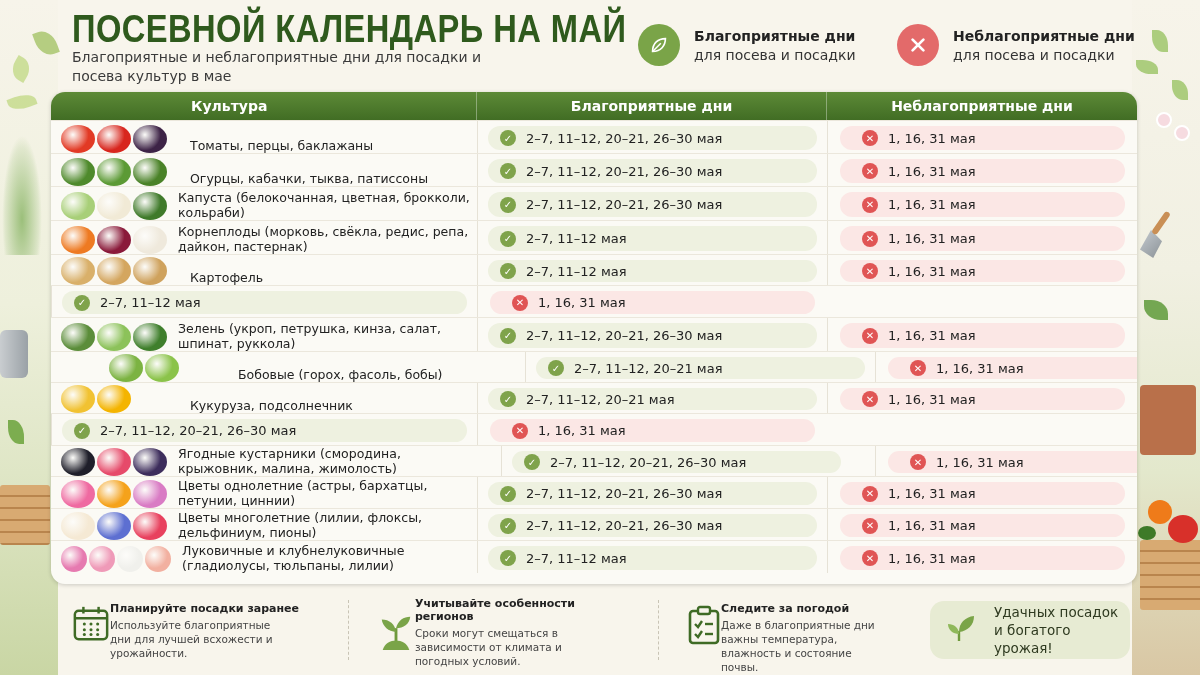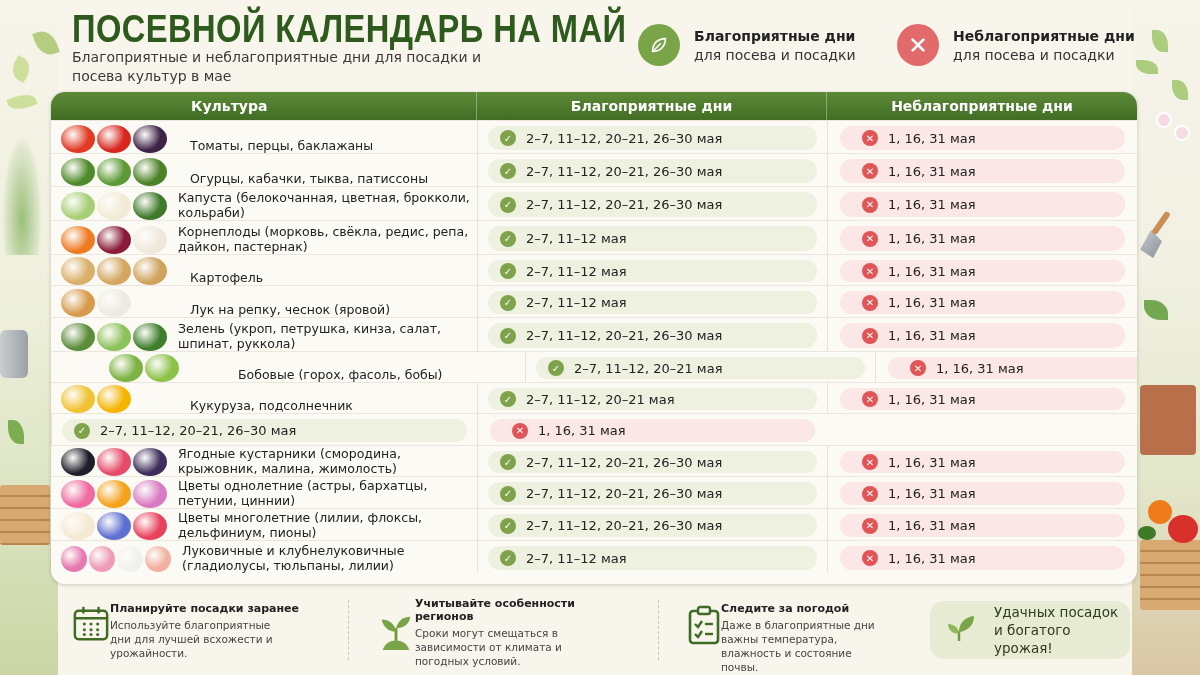--- a/index.html
+++ b/index.html
@@ -252,27 +252,20 @@
           </div>
         </div>
         <div class="cell bad">
           <div class="pill r">
             <span class="ico-x">✕</span>
             <span>1, 16, 31 мая</span>
           </div>
         </div>
       </div>
       <div class="row" style="height: 32px;">
-        <div class="cell crop">
-          <div class="imgs">
-            <span style="width:34px;height:28px;background:radial-gradient(circle at 35% 35%, rgba(255,255,255,.45), #d79a4a 55%);"></span>
-            <span style="width:34px;height:28px;background:radial-gradient(circle at 35% 35%, rgba(255,255,255,.45), #eeeae2 55%);"></span>
-          </div>
-          <div class="crop-name">Лук на репку, чеснок (яровой)</div>
-        </div>
         <div class="cell good">
           <div class="pill g">
             <span class="ico-ok">✓</span>
             <span>2–7, 11–12 мая</span>
           </div>
         </div>
         <div class="cell bad">
           <div class="pill r">
             <span class="ico-x">✕</span>
             <span>1, 16, 31 мая</span>
@@ -350,21 +343,21 @@
             <span>2–7, 11–12, 20–21, 26–30 мая</span>
           </div>
         </div>
         <div class="cell bad">
           <div class="pill r">
             <span class="ico-x">✕</span>
             <span>1, 16, 31 мая</span>
           </div>
         </div>
       </div>
-      <div class="row" style="height: 31px;">
+      <div class="row" style="height: 31px; gap: 24px;">
         <div class="cell crop">
           <div class="imgs">
             <span style="width:34px;height:28px;background:radial-gradient(circle at 35% 35%, rgba(255,255,255,.45), #1f1f2a 55%);"></span>
             <span style="width:34px;height:28px;background:radial-gradient(circle at 35% 35%, rgba(255,255,255,.45), #e64a6a 55%);"></span>
             <span style="width:34px;height:28px;background:radial-gradient(circle at 35% 35%, rgba(255,255,255,.45), #3d2d5c 55%);"></span>
           </div>
           <div class="crop-name">Ягодные кустарники (смородина, крыжовник, малина, жимолость)</div>
         </div>
         <div class="cell good">
           <div class="pill g">

